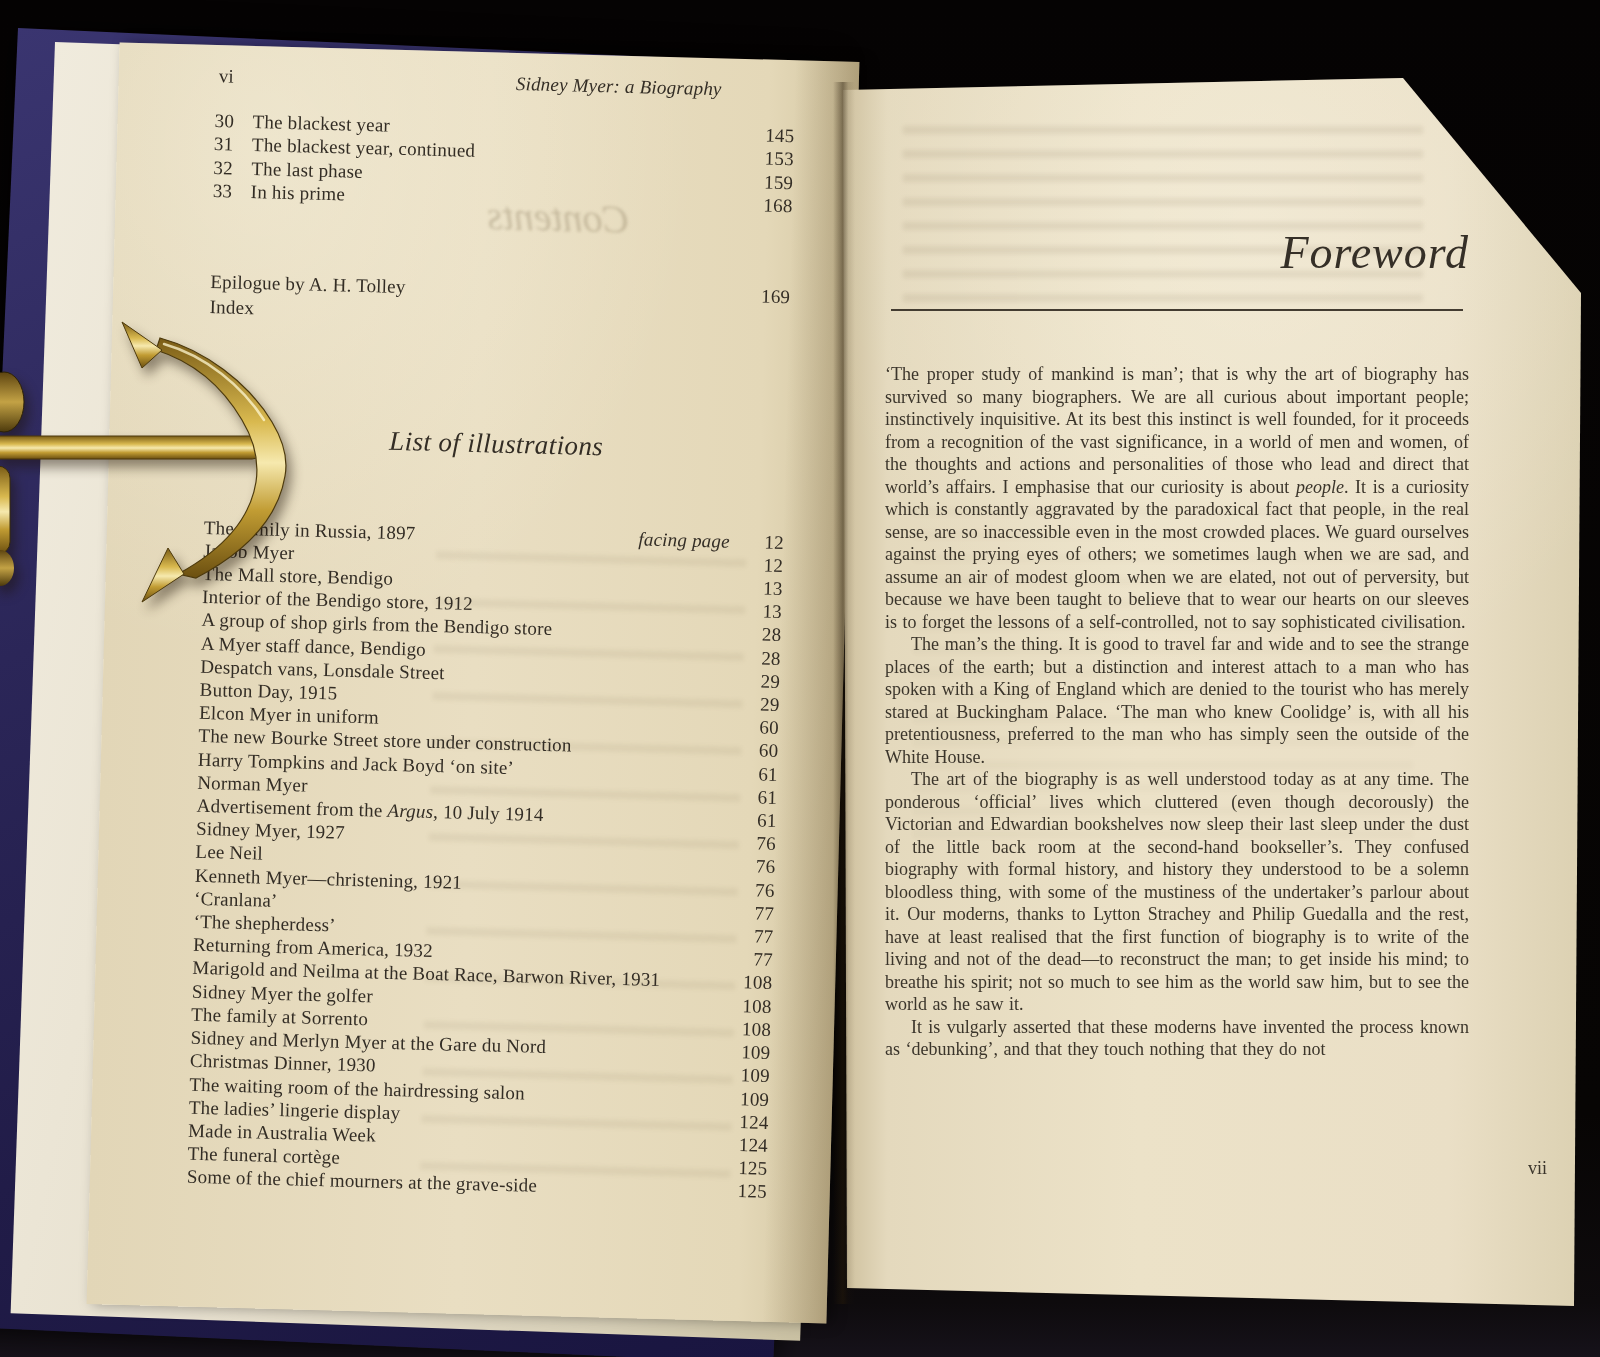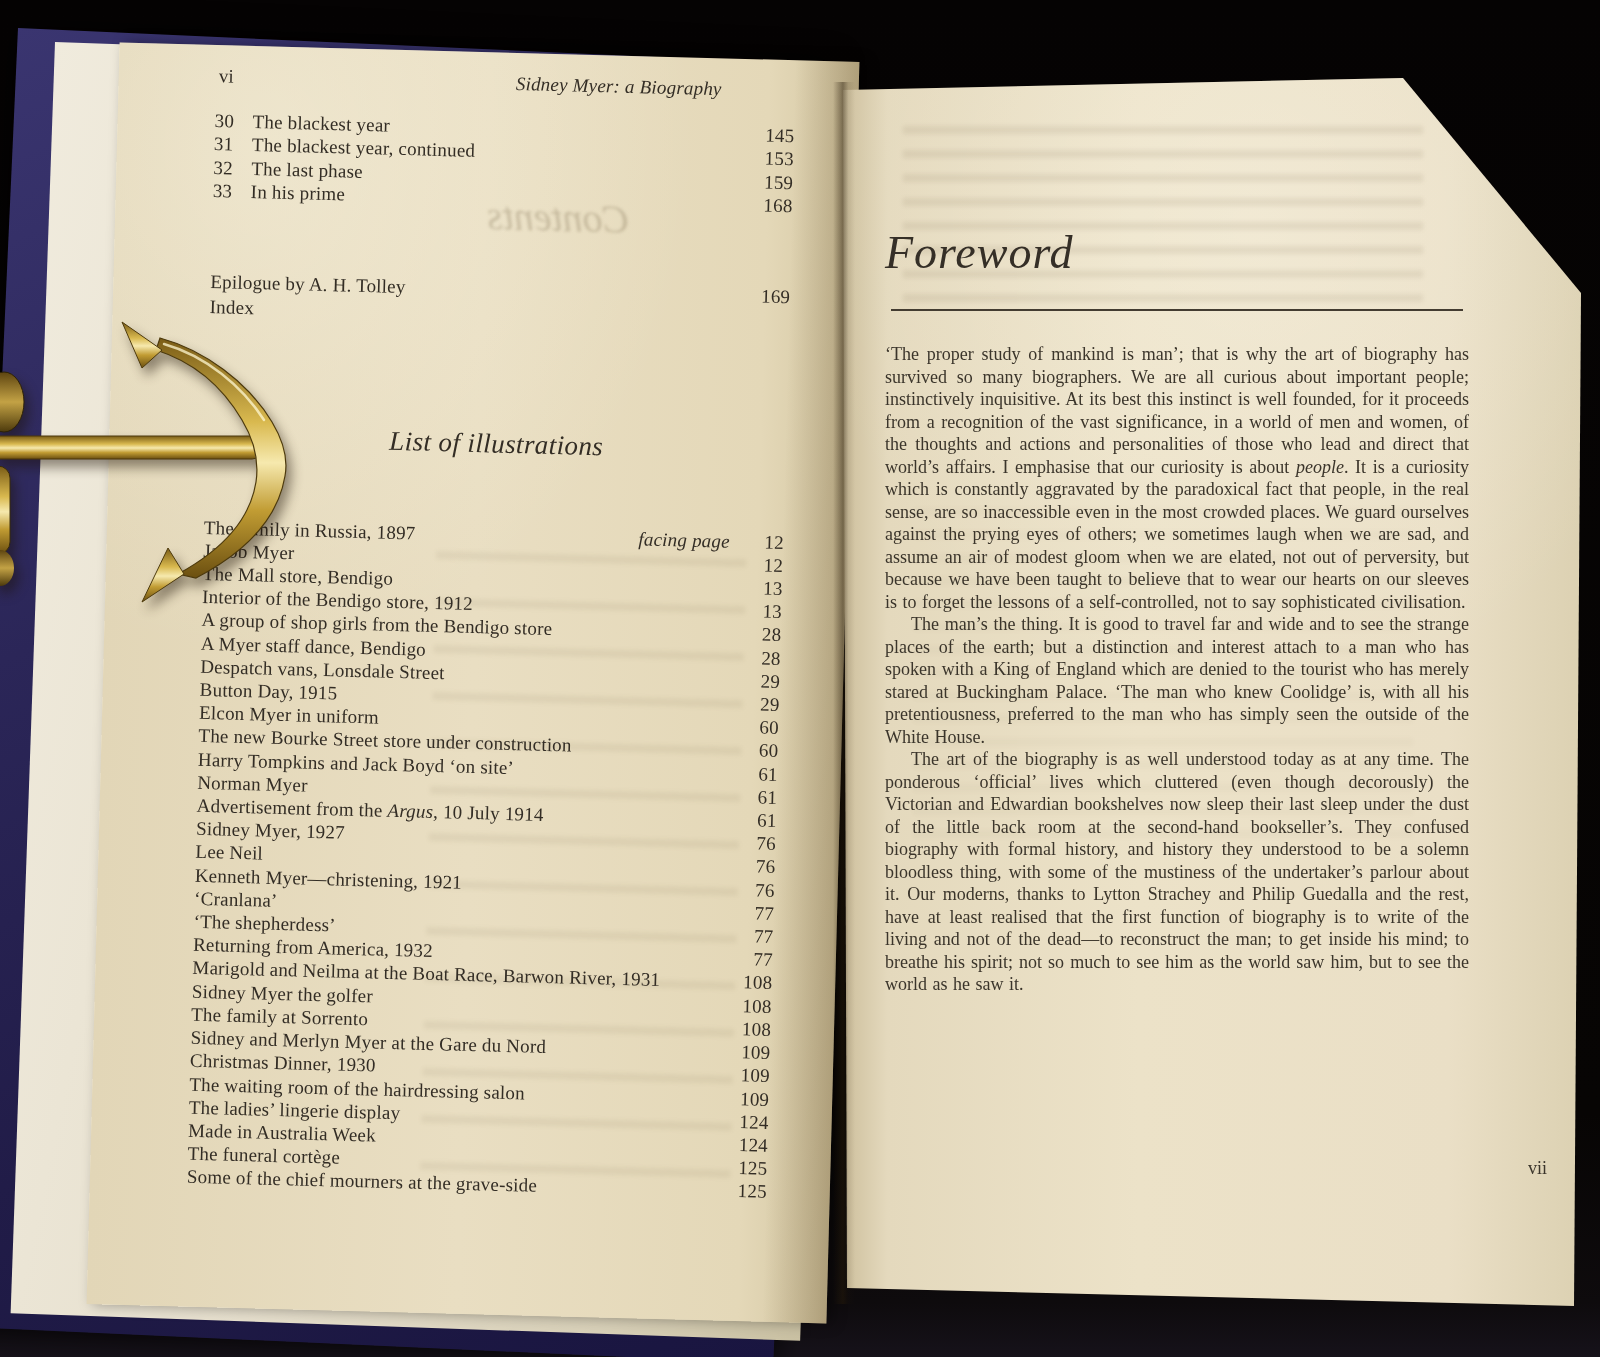--- a/index.html
+++ b/index.html
@@ -47,23 +47,23 @@
   .bm-block{margin-top:66px;}
   .sec-title{font-style:italic;font-size:27px;text-align:center;margin-top:102px;letter-spacing:.4px;}
   .ill{margin-top:64px;}
   .ill-row{display:flex;line-height:23.2px;}
   .ill-row .tt{flex:1;white-space:nowrap;}
   .ill-row .fp{font-style:italic;margin-right:20px;}
   .ill-row .pg{min-width:34px;text-align:right;}
 
   
   .rp{position:absolute;left:42px;top:148px;width:584px;color:#3b352b;}
-  .rp-title{font-style:italic;font-size:46px;text-align:left;letter-spacing:1px;color:#352f27;}
+  .rp-title{font-style:italic;font-size:46px;text-align:right;letter-spacing:1px;color:#352f27;}
   .rp-rule{height:2px;background:#433c31;margin:30px 6px 0 6px;}
-  .fw{margin-top:32px;font-size:18px;line-height:22.5px;text-align:justify;word-spacing:1px;}
+  .fw{margin-top:52px;font-size:18px;line-height:22.5px;text-align:justify;word-spacing:1px;}
   .fw p{margin:0;text-indent:26px;}
   .fw p.first{text-indent:0;}
   .rp-folio{position:absolute;right:34px;top:1080px;font-size:18px;color:#3b352b;}
 
   
   .ghost{position:absolute;pointer-events:none;filter:blur(2px);}
   .ghost-contents{left:372px;top:140px;font-size:40px;font-style:italic;
     color:rgba(118,104,74,.30);transform:scaleX(-1);filter:blur(1.5px);}
   .ghost-col-left{left:330px;top:500px;width:310px;height:620px;opacity:.5;
     background:repeating-linear-gradient(180deg,rgba(118,104,74,.18) 0 8px,rgba(0,0,0,0) 8px 47px);}
@@ -256,20 +256,21 @@
     <div class="ghost ghost-top-right"></div>
     <div class="ghost ghost-mid-right"></div>
 
     <div class="rp">
       <div class="rp-title">Foreword</div>
       <div class="rp-rule"></div>
       <div class="fw" id="foreword-paras">
           <p class="first">‘The proper study of mankind is man’; that is why the art of biography has survived so many biographers. We are all curious about important people; instinctively inquisitive. At its best this instinct is well founded, for it proceeds from a recognition of the vast significance, in a world of men and women, of the thoughts and actions and personalities of those who lead and direct that world’s affairs. I emphasise that our curiosity is about <i>people</i>. It is a curiosity which is constantly aggravated by the paradoxical fact that people, in the real sense, are so inaccessible even in the most crowded places. We guard ourselves against the prying eyes of others; we sometimes laugh when we are sad, and assume an air of modest gloom when we are elated, not out of perversity, but because we have been taught to believe that to wear our hearts on our sleeves is to forget the lessons of a self-controlled, not to say sophisticated civilisation.</p>
           <p>The man’s the thing. It is good to travel far and wide and to see the strange places of the earth; but a distinction and interest attach to a man who has spoken with a King of England which are denied to the tourist who has merely stared at Buckingham Palace. ‘The man who knew Coolidge’ is, with all his pretentiousness, preferred to the man who has simply seen the outside of the White House.</p>
           <p>The art of the biography is as well understood today as at any time. The ponderous ‘official’ lives which cluttered (even though decorously) the Victorian and Edwardian bookshelves now sleep their last sleep under the dust of the little back room at the second-hand bookseller’s. They confused biography with formal history, and history they understood to be a solemn bloodless thing, with some of the mustiness of the undertaker’s parlour about it. Our moderns, thanks to Lytton Strachey and Philip Guedalla and the rest, have at least realised that the first function of biography is to write of the living and not of the dead—to reconstruct the man; to get inside his mind; to breathe his spirit; not so much to see him as the world saw him, but to see the world as he saw it.</p>
+          <p>It is vulgarly asserted that these moderns have invented the process known as ‘debunking’, and that they touch nothing that they do not</p>
         </div>
     </div>
     <div class="rp-folio">vii</div>
   </div>
 
   <div class="gutter"></div>
 
   <div class="anchor-wrap">
     <svg width="330" height="300" viewBox="0 0 330 300">
       <defs>

